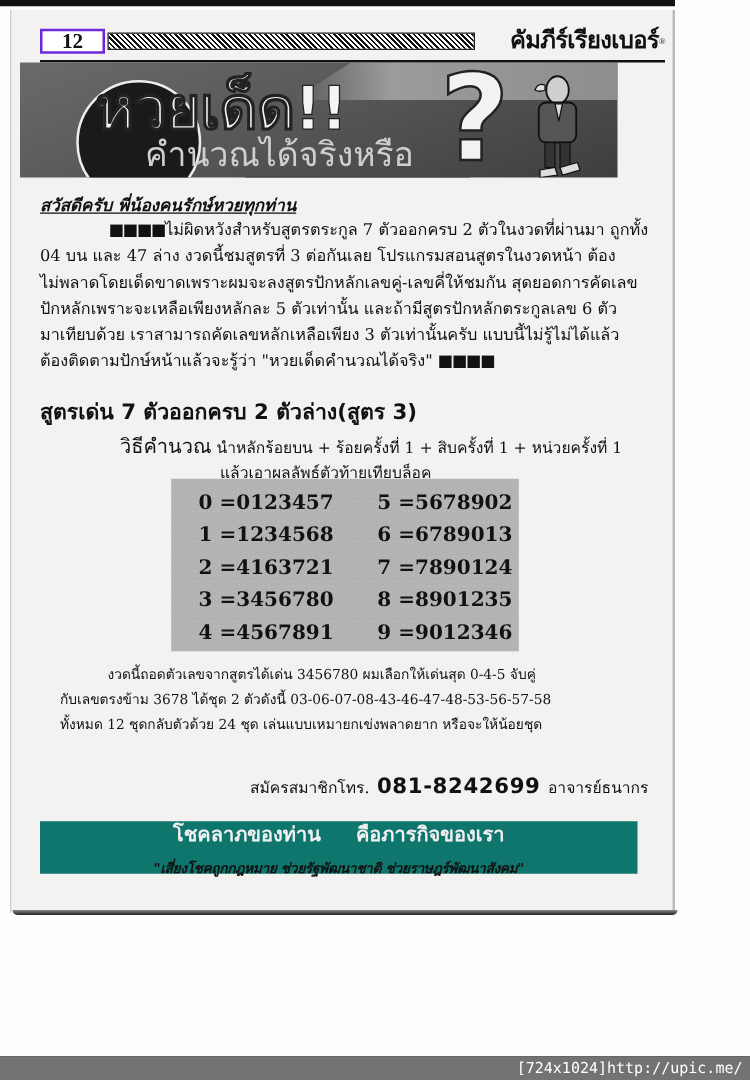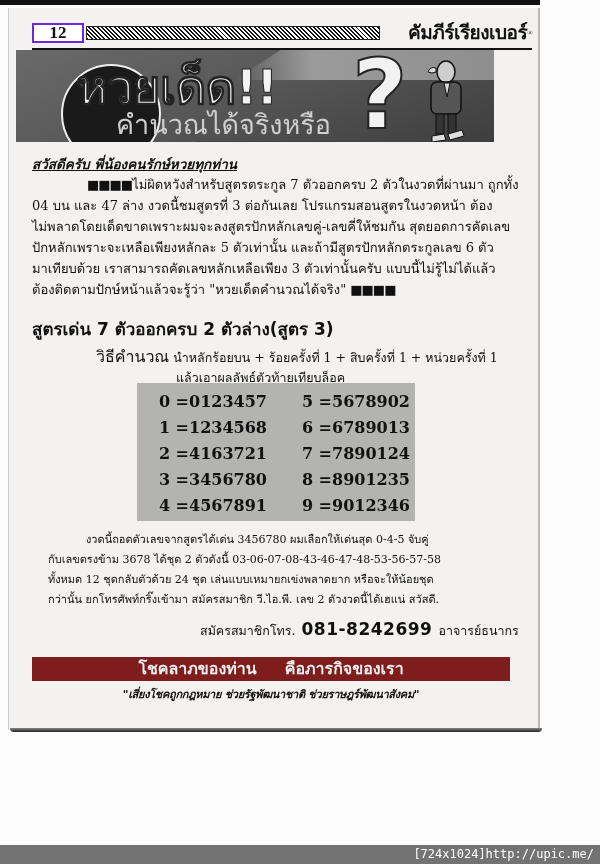--- a/index.html
+++ b/index.html
@@ -69,21 +69,21 @@
     .num-key { display: inline-block; width: 42px; }
     .num-val { display: inline-block; }
 
     .para2 { position: absolute; left: 48px; top: 530px; width: 460px; font-size: 11px; line-height: 20px; }
     .para2 .line { display: block; white-space: nowrap; }
     .para2 .indent { padding-left: 38px; }
 
     .contact { position: absolute; left: 200px; top: 619px; white-space: nowrap; font-size: 12.5px; }
     .phone { font-family: "DejaVu Sans", sans-serif; font-weight: bold; font-size: 17px; padding: 0 6px; letter-spacing: 0.5px; }
 
-    .slogan-bar { position: absolute; left: 32px; top: 657px; width: 478px; height: 24px; background: #7f1d1d;
+    .slogan-bar { position: absolute; left: 32px; top: 657px; width: 478px; height: 42px; background: #0f766e;
       color: #f0f0f0; font-family: Liberation Serif, serif; font-weight: bold; font-size: 16px; line-height: 24px; text-align: center; }
     .slogan-bar span { padding: 0 14px; }
     .motto { position: absolute; left: 32px; top: 685px; width: 478px; text-align: center;
       font-family: "DejaVu Sans", sans-serif; font-weight: bold; font-style: italic; font-size: 11px; letter-spacing: -0.3px; }
 
     .footer-bar { position: absolute; left: 0; top: 845px; width: 600px; height: 31px; background: #737373; }
     .watermark { position: absolute; right: 6px; top: 1px; color: #fff; font-family: "DejaVu Sans Mono", monospace; font-size: 12px; line-height: 17px; }
   </style>
 </head>
 <body>
@@ -151,21 +151,20 @@
     <div class="num-row"><span class="num-key">7 =</span><span class="num-val">7890124</span></div>
     <div class="num-row"><span class="num-key">8 =</span><span class="num-val">8901235</span></div>
     <div class="num-row"><span class="num-key">9 =</span><span class="num-val">9012346</span></div>
   </div>
 </div>
 
 <div class="para2">
   <span class="line indent">งวดนี้ถอดตัวเลขจากสูตรได้เด่น 3456780 ผมเลือกให้เด่นสุด 0-4-5 จับคู่</span>
   <span class="line">กับเลขตรงข้าม 3678 ได้ชุด 2 ตัวดังนี้ 03-06-07-08-43-46-47-48-53-56-57-58</span>
   <span class="line">ทั้งหมด 12 ชุดกลับตัวด้วย 24 ชุด เล่นแบบเหมายกเข่งพลาดยาก หรือจะให้น้อยชุด</span>
-  <span class="line">กว่านั้น ยกโทรศัพท์กริ๊งเข้ามา สมัครสมาชิก วี.ไอ.พี. เลข 2 ตัวงวดนี้ได้เฮแน่ สวัสดี.</span>
 </div>
 
 <div class="contact">
   <span>สมัครสมาชิกโทร.</span><span class="phone">081-8242699</span><span>อาจารย์ธนากร</span>
 </div>
 
 <div class="slogan-bar">
   <span>โชคลาภของท่าน</span><span>คือภารกิจของเรา</span>
 </div>
 <div class="motto">"เสี่ยงโชคถูกกฎหมาย ช่วยรัฐพัฒนาชาติ ช่วยราษฎร์พัฒนาสังคม"</div>

